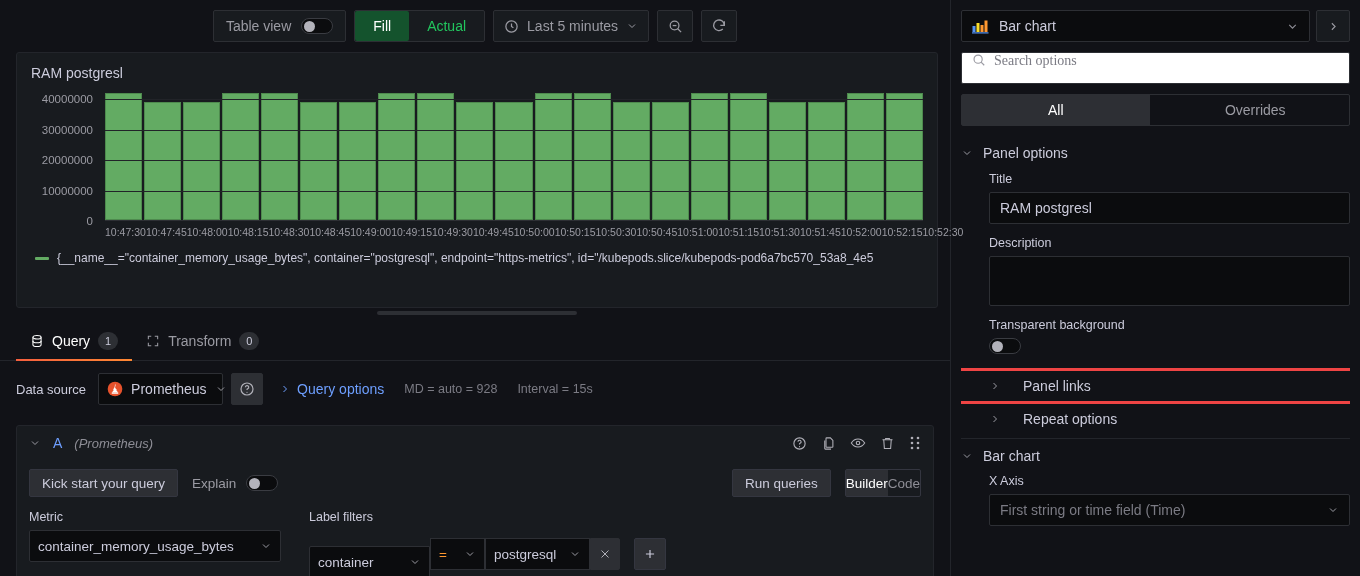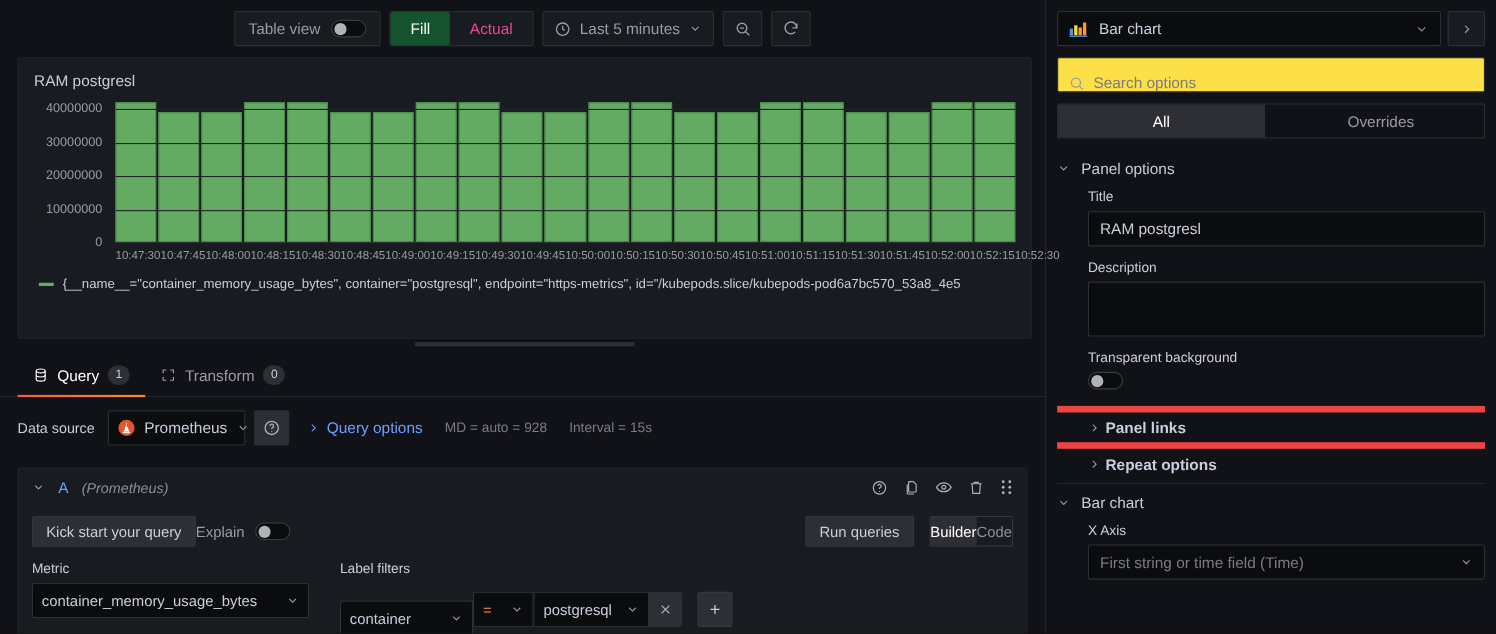--- a/index.html
+++ b/index.html
@@ -31,21 +31,21 @@
     width: 32px; height: 16px; border-radius: 8px; background: #0b0c0e;
     border: 1px solid #3a3c42; position: relative; display: inline-block;
   }
   .toggle::after {
     content: ""; position: absolute; left: 2px; top: 1.5px;
     width: 11px; height: 11px; border-radius: 50%; background: #b2b2ba;
   }
   .seg { display: flex; background: #181b1f; border: 1px solid #2d2f34; border-radius: 2px; height: 32px; }
   .seg > div {
     padding: 0 18px; display: flex; align-items: center; font-size: 14px;
-    color: #ec4899; cursor: default;
+    color: #22c55e; cursor: default;
   }
   .seg > div.active { background: #14532d; color: #fff; font-weight: 500; border-radius: 2px; }
   .timepick { padding: 0 10px; gap: 8px; }
   .timepick .tx { color: #9b9ba3; font-size: 14px; }
   .icon-btn {
     width: 36px; justify-content: center; padding: 0;
   }
   svg { display: block; }
 
   
@@ -126,21 +126,21 @@
     font-size: 14px; color: #ccccdc;
   }
 
   
   .qcard { margin: 10px 16px 0 16px; background: #181b1f; border: 1px solid #23252b; border-radius: 3px; }
   .qhead { display: flex; align-items: center; height: 34px; padding: 0 12px; gap: 12px; }
   .qhead .letter { color: #6e9fff; font-size: 14px; font-weight: 500; }
   .qhead .ds { color: #8e8e96; font-size: 13px; font-style: italic; }
   .qhead .acts { margin-left: auto; display: flex; align-items: center; gap: 14px; }
   .qbody { padding: 6px 12px 0 12px; }
-  .qbar { display: flex; align-items: center; height: 34px; }
+  .qbar { display: flex; align-items: center; gap: 14px; height: 34px; }
   .kick {
     background: #2d2f34; border: 1px solid #343640; border-radius: 2px; height: 28px;
     padding: 0 12px; display: flex; align-items: center; font-size: 13.5px; color: #ccccdc; font-weight: 500;
   }
   .explain { display: flex; align-items: center; gap: 10px; font-size: 13.5px; color: #9b9ba3; }
   .qbar .right { margin-left: auto; display: flex; align-items: center; gap: 14px; }
   .run {
     background: #2d2f34; border: 1px solid #343640; border-radius: 2px; height: 28px;
     padding: 0 12px; display: flex; align-items: center; font-size: 13.5px; color: #ccccdc; font-weight: 500;
   }
@@ -180,22 +180,22 @@
     flex: 1 1 auto; height: 32px; background: #0b0c0e; border: 1px solid #2d2f34; border-radius: 2px;
     display: flex; align-items: center; gap: 10px; padding: 0 10px; font-size: 14px; color: #ccccdc;
   }
   .viz-picker .chev { margin-left: auto; color: #8e8e96; }
   .viz-toggle {
     width: 34px; height: 32px; margin-left: 6px; background: #181b1f; border: 1px solid #2d2f34;
     border-radius: 2px; display: flex; align-items: center; justify-content: center; color: #9b9ba3;
   }
   .opt-search { padding: 0 10px 10px 10px; }
   .search-box {
-    height: 32px; background: #fde047; border: 1px solid #2d2f34; border-radius: 2px;
-    display: flex; align-items: flex-end; gap: 8px; padding: 0 10px;
+    height: 32px; background: #ffffff; border: 1px solid #2d2f34; border-radius: 2px;
+    display: flex; align-items: flex-start; gap: 8px; padding: 0 10px; font-family: Liberation Serif, serif;
   }
   .search-box .ph { font-size: 14px; color: #7b7b84; }
   .alltabs { margin: 0 10px 10px 10px; display: flex; border: 1px solid #2d2f34; border-radius: 2px; height: 32px; gap: 12px; }
   .alltabs > div { flex: 1 1 0; display: flex; align-items: center; justify-content: center; font-size: 14px; color: #9b9ba3; }
   .alltabs > div.active { background: #2d2f34; color: #fff; }
   .opt-scroll { flex: 1 1 auto; overflow: hidden; padding: 0 10px; }
   .section-head {
     display: flex; align-items: center; gap: 10px; height: 34px;
     font-size: 14px; color: #ccccdc; font-weight: 500;
   }
@@ -203,22 +203,22 @@
   .opt-label { font-size: 12.5px; color: #ccccdc; margin-bottom: 6px; }
   .opt-input {
     background: #0b0c0e; border: 1px solid #2d2f34; border-radius: 2px; height: 32px;
     display: flex; align-items: center; padding: 0 10px; font-size: 14px; color: #ccccdc;
   }
   .opt-textarea {
     background: #0b0c0e; border: 1px solid #2d2f34; border-radius: 2px; height: 50px;
   }
   .opt-toggle-row { padding: 2px 0 10px 28px; }
   .collapse-row {
-    display: flex; align-items: center; gap: 4px; height: 33px; padding-left: 28px;
-    font-size: 14px; color: #ccccdc; border-top: 6px solid #ef4444; font-weight: bold;
+    display: flex; align-items: center; gap: 22px; height: 33px; padding-left: 28px;
+    font-size: 14px; color: #ccccdc; border-top: 3px solid #ef4444;
   }
   .sel-ph { color: #7b7b84; }
   .caret { color: #9b9ba3; font-size: 11px; display: inline-block; }
 </style>
 </head>
 <body>
 
 <div class="app">
 
   <div class="left-col">

